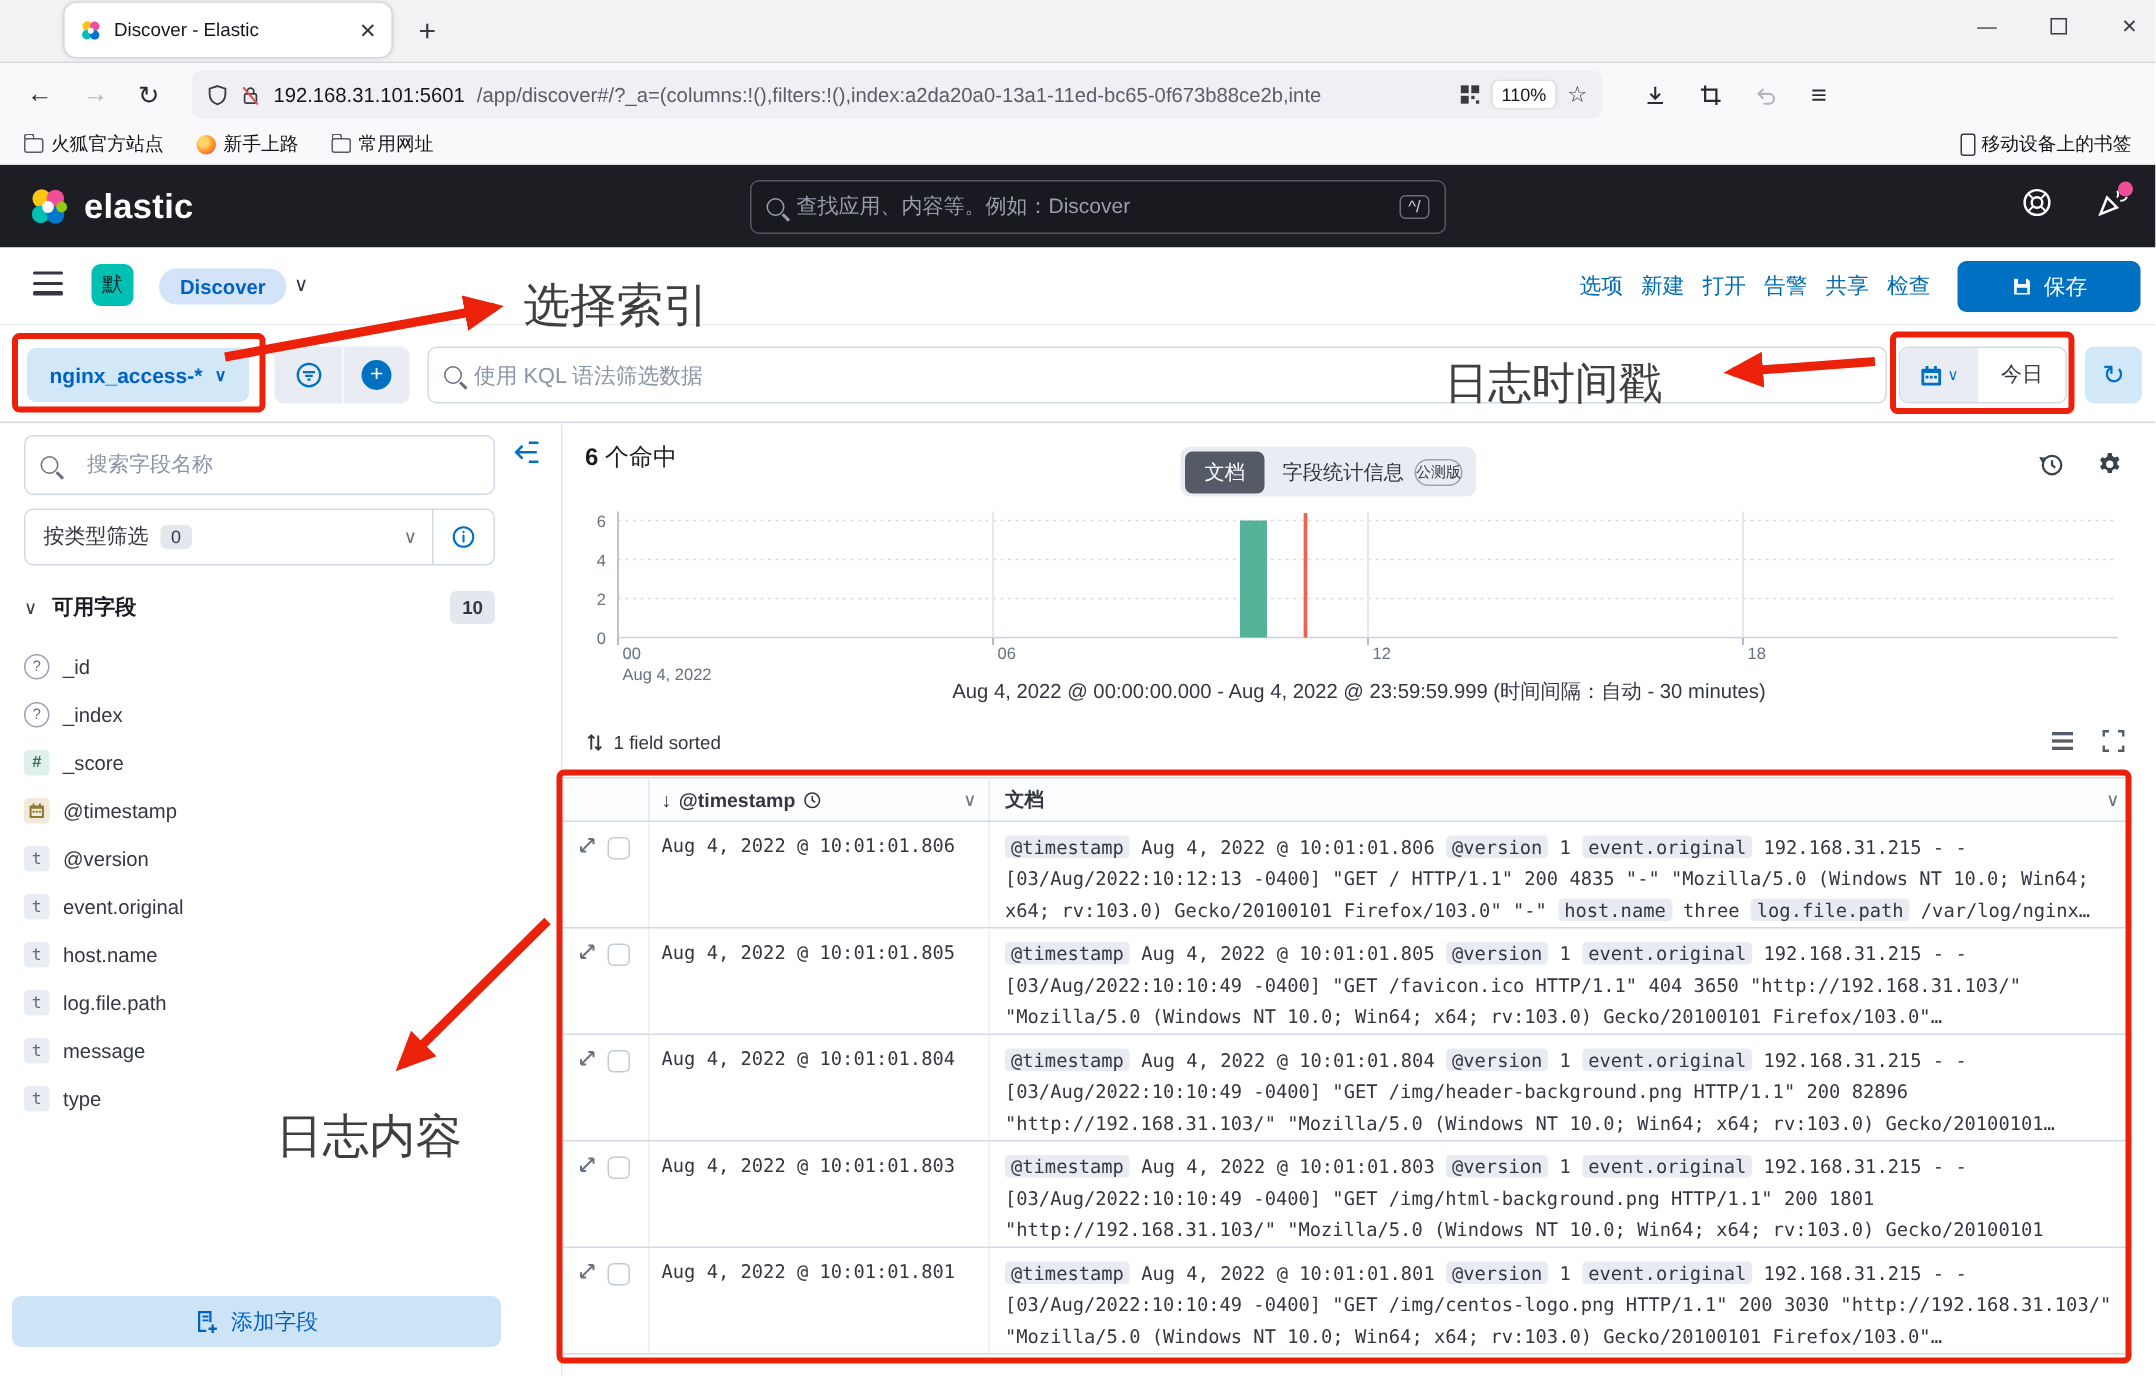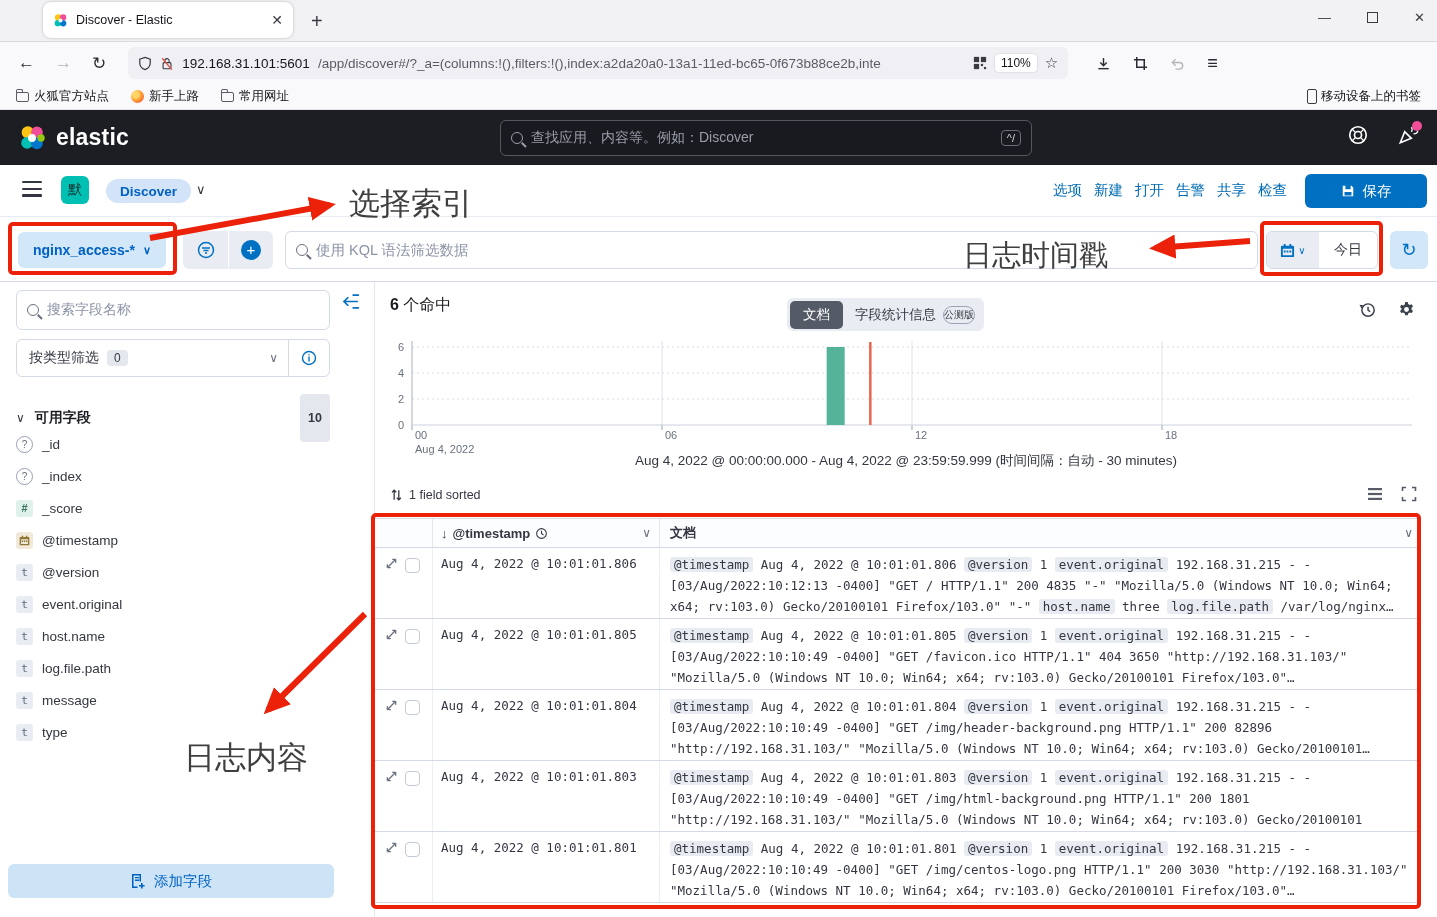--- a/index.html
+++ b/index.html
@@ -3,21 +3,21 @@
 <meta charset="utf-8">
 <style>
   * { margin:0; padding:0; box-sizing:border-box; }
   html,body { width:1437px; height:917px; overflow:hidden; background:#fff;
     font-family:"Liberation Sans", sans-serif; }
   #app { position:relative; width:1437px; height:917px; }
 
   
   .tabstrip { position:absolute; left:0; top:0; width:100%; height:42px; background:#f2f1f4;
     border-bottom:1px solid #d8d8dd; display:flex; align-items:flex-end; }
-  .tab { width:250px; height:36px; margin-left:43px; background:#fff; border-radius:8px 8px 8px 8px;
+  .tab { width:218px; height:36px; margin-left:43px; background:#fff; border-radius:8px 8px 8px 8px;
     box-shadow:0 0 3px rgba(0,0,0,.25); display:flex; align-items:center; gap:8px; padding:0 10px;
     font-size:12.5px; color:#15141a; margin-bottom:3px; }
   .tab .t-title { flex:1; white-space:nowrap; overflow:hidden; }
   .tabclose { color:#3a3a42; font-size:14px; cursor:default; }
   .newtab { font-size:20px; color:#3a3a42; margin-left:18px; margin-bottom:8px; }
   .wincontrols { position:absolute; right:12px; top:10px; display:flex; gap:36px; color:#3a3a42; font-size:13px; }
   .urlbar { position:absolute; left:0; top:42px; width:100%; height:42px; background:#f9f9fb;
     display:flex; align-items:center; }
   .navbtns { display:flex; gap:20px; margin-left:18px; font-size:17px; color:#2b2b33; }
   .navbtns .dis { color:#b4b4bc; }
@@ -34,21 +34,21 @@
   .foldico { width:13px; height:10px; border:1.3px solid #5b5b66; border-radius:2px; position:relative; }
   .foldico:before { content:""; position:absolute; left:-1px; top:-4px; width:5px; height:3px; border:1.3px solid #5b5b66; border-bottom:none; border-radius:2px 2px 0 0; }
   .ffico { width:13px; height:13px; border-radius:50%; background:radial-gradient(circle at 35% 35%, #ffd567 0 25%, #ff9126 55%, #e1447c 100%); }
   .phoneico { width:10px; height:15px; border:1.4px solid #3a3a42; border-radius:2px; }
 
   
   .eheader { position:absolute; left:0; top:110px; width:100%; height:55px; background:#1d1e23;
     display:flex; align-items:center; }
   .elogo { display:flex; align-items:center; gap:10px; margin-left:18px; }
   .elogo .etxt { color:#fff; font-size:23px; font-weight:700; letter-spacing:.2px; }
-  .esearch { position:absolute; left:500px; top:10px; width:532px; height:36px; background:#191a1f;
+  .esearch { position:absolute; left:500px; top:10px; width:464px; height:36px; background:#191a1f;
     border:1px solid #55575f; border-radius:6px; display:flex; align-items:center; padding:0 10px; gap:8px; }
   .esearch .ph { color:#9a9eaa; font-size:14px; flex:1; }
   .kbd { border:1px solid #6a6d77; border-radius:4px; color:#cfd2da; font-size:11px; padding:1px 5px; }
   .eh-icons { position:absolute; right:18px; top:14px; display:flex; gap:28px; }
 
   
   .knav { position:absolute; left:0; top:165px; width:100%; height:52px; background:#fff;
     border-bottom:1px solid #e9edf3; }
   .hamb { position:absolute; left:22px; top:16px; width:20px; height:16px; }
   .hamb div { height:2.4px; background:#343741; margin-bottom:4.2px; border-radius:1px; }
@@ -76,34 +76,34 @@
     display:flex; overflow:hidden; background:#fff; }
   .dp-left { width:52px; background:#e9edf3; display:flex; align-items:center; justify-content:center; gap:3px; }
   .dp-right { flex:1; display:flex; align-items:center; justify-content:center; font-size:14px; color:#343741; }
   .refreshbtn { position:absolute; left:1390px; top:14px; width:38px; height:38px; background:#d2e7f8; border-radius:6px;
     color:#0071c2; font-size:18px; display:flex; align-items:center; justify-content:center; }
 
   
   .content { position:absolute; left:0; top:282px; width:100%; height:635px; display:flex; }
   aside { width:375px; position:relative; border-right:1px solid #e3e8ef; }
   .fsearch { position:absolute; left:16px; top:8px; width:314px; height:40px; border:1px solid #d3dae6; border-radius:6px;
-    display:flex; align-items:center; gap:8px; padding:0 10px; }
+    display:flex; align-items:center; gap:19px; padding:0 10px; }
   .fsearch .ph { color:#8b93a6; font-size:14px; }
   .collapseico { position:absolute; left:343px; top:12px; }
   .ftypebox { position:absolute; left:16px; top:57px; width:314px; height:38px; border:1px solid #d3dae6; border-radius:6px;
     display:flex; align-items:center; }
   .ftypebox .lbl { font-size:14px; color:#343741; margin-left:12px; }
   .cntbadge { background:#e4e8ee; border-radius:4px; font-size:12px; color:#343741; padding:1px 7px; margin-left:8px; }
   .ftypebox .chev { margin-left:auto; color:#69707d; font-size:12px; margin-right:10px; }
   .ftypebox .idiv { width:1px; height:100%; background:#d3dae6; }
   .ftypebox .iwrap { width:40px; display:flex; align-items:center; justify-content:center; }
   .availrow { position:absolute; left:16px; top:112px; width:314px; display:flex; align-items:center; }
   .availrow .chev { color:#343741; font-size:12px; margin-right:10px; }
   .availrow .lbl { font-size:14px; font-weight:bold; color:#1a1c21; }
-  .availrow .cnt { margin-left:auto; background:#e4e8ee; border-radius:4px; font-size:12.5px; font-weight:bold; color:#343741; padding:17px 8px; }
+  .availrow .cnt { margin-left:auto; background:#e4e8ee; border-radius:4px; font-size:12.5px; font-weight:bold; color:#343741; padding:4px 8px; }
   .fieldlist { position:absolute; left:16px; top:146px; width:330px; }
   .field-item { height:32px; display:flex; align-items:center; gap:9px; }
   .tok { width:17px; height:17px; border-radius:3px; font-size:11px; display:flex; align-items:center; justify-content:center; }
   .tok-question { border-radius:50%; border:1px solid #98a2b3; color:#69707d; background:#fff; font-size:10px; }
   .tok-number { background:#e0f1ec; color:#357160; font-weight:bold; }
   .tok-date { background:#f1eada; color:#8a6a0b; }
   .tok-date svg { fill:#907734; }
   .tok-text { background:#e9edf3; color:#5f6b7a; font-family:"DejaVu Sans Mono", monospace; }
   .field-item .fname { font-size:13.5px; color:#343741;text-align:center; }
   .addfieldbtn { position:absolute; left:8px; top:582px; width:326px; height:34px; background:#cde4f7; border-radius:6px;

